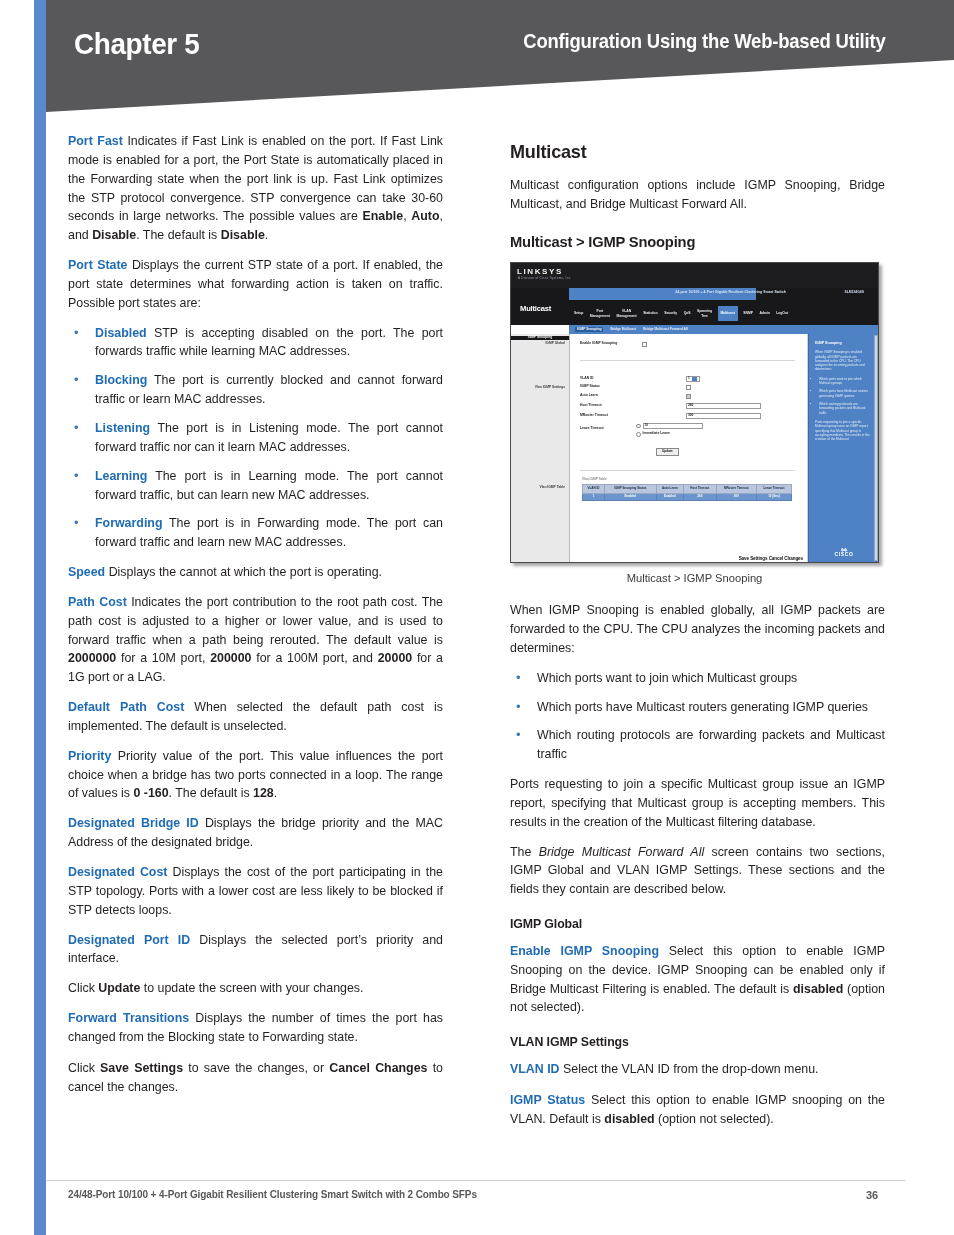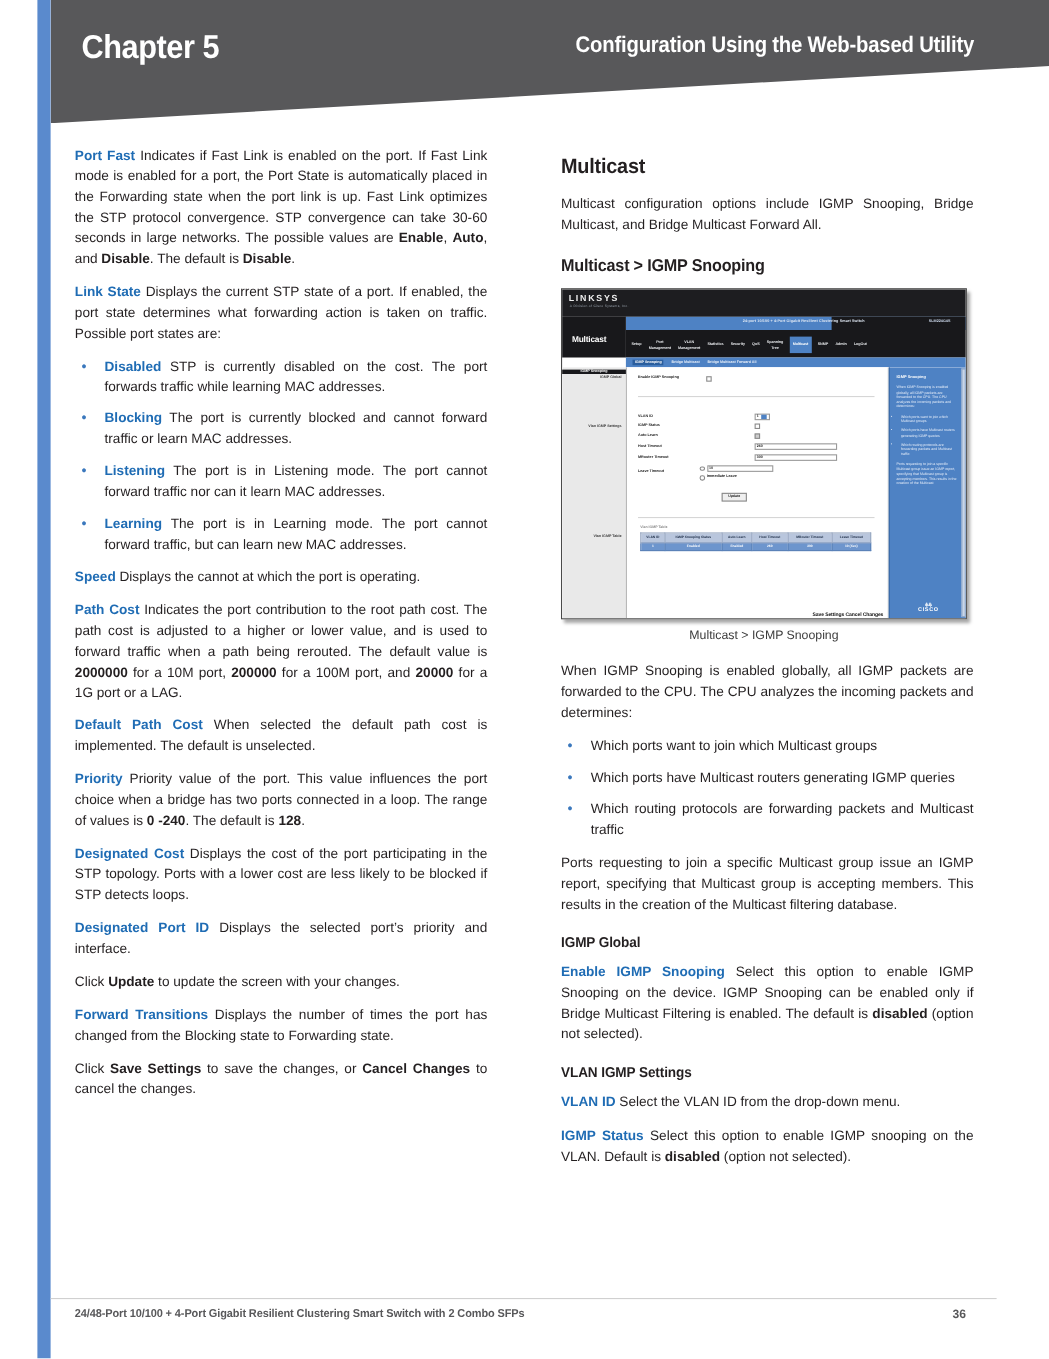--- a/index.html
+++ b/index.html
@@ -473,37 +473,39 @@
 
 <div class="left-stripe"></div>
 <div class="header-band"></div>
 <div class="chapter-title">Chapter 5</div>
 <div class="header-subtitle">Configuration Using the Web-based Utility</div>
 
 <div class="col col-left">
 
   <p class="body"><span class="term">Port Fast</span><span> Indicates if Fast Link is enabled on the port. If Fast Link mode is enabled for a port, the Port State is automatically placed in the Forwarding state when the port link is up. Fast Link optimizes the STP protocol convergence. STP convergence can take 30-60 seconds in large networks. The possible values are </span><span class="b">Enable</span><span>, </span><span class="b">Auto</span><span>, and </span><span class="b">Disable</span><span>. The default is </span><span class="b">Disable</span><span>.</span></p>
 
-  <p class="body"><span class="term">Link State</span><span> Displays the current STP state of a port. If enabled, the port state determines what forwarding action is taken on traffic. Possible port states are:</span></p>
+  <p class="body"><span class="term">Port State</span><span> Displays the current STP state of a port. If enabled, the port state determines what forwarding action is taken on traffic. Possible port states are:</span></p>
 
   <ul class="bullets">
-    <li><span class="term">Disabled</span><span> STP is currently disabled on the cost. The port forwards traffic while learning MAC addresses.</span></li>
+    <li><span class="term">Disabled</span><span> STP is accepting disabled on the port. The port forwards traffic while learning MAC addresses.</span></li>
     <li><span class="term">Blocking</span><span> The port is currently blocked and cannot forward traffic or learn MAC addresses.</span></li>
     <li><span class="term">Listening</span><span> The port is in Listening mode. The port cannot forward traffic nor can it learn MAC addresses.</span></li>
     <li><span class="term">Learning</span><span> The port is in Learning mode. The port cannot forward traffic, but can learn new MAC addresses.</span></li>
+    <li><span class="term">Forwarding</span><span>  The port is in Forwarding mode. The port can forward traffic and learn new MAC addresses.</span></li>
   </ul>
 
   <p class="body"><span class="term">Speed</span><span>  Displays the cannot at which the port is operating.</span></p>
 
   <p class="body"><span class="term">Path Cost</span><span>  Indicates the port contribution to the root path cost. The path cost is adjusted to a higher or lower value, and is used to forward traffic when a path being rerouted. The default value is </span><span class="b">2000000</span><span> for a 10M port, </span><span class="b">200000</span><span> for a 100M port, and </span><span class="b">20000</span><span> for a 1G port or a LAG.</span></p>
 
   <p class="body"><span class="term">Default Path Cost</span><span>  When selected the default path cost is implemented. The default is unselected.</span></p>
 
-  <p class="body"><span class="term">Priority</span><span> Priority value of the port. This value influences the port choice when a bridge has two ports connected in a loop. The range of values is </span><span class="b">0 -240</span><span>. The default is </span><span class="b">128</span><span>.</span></p>
-
+  <p class="body"><span class="term">Priority</span><span> Priority value of the port. This value influences the port choice when a bridge has two ports connected in a loop. The range of values is </span><span class="b">0 -160</span><span>. The default is </span><span class="b">128</span><span>.</span></p>
+
+  <p class="body"><span class="term">Designated Bridge ID</span><span> Displays the bridge priority and the MAC Address of the designated bridge.</span></p>
 
   <p class="body"><span class="term">Designated Cost</span><span> Displays the cost of the port participating in the STP topology. Ports with a lower cost are less likely to be blocked if STP detects loops.</span></p>
 
   <p class="body"><span class="term">Designated Port ID</span><span>  Displays the selected port’s priority and interface.</span></p>
 
   <p class="body"><span>Click </span><span class="b">Update</span><span> to update the screen with your changes.</span></p>
 
   <p class="body"><span class="term">Forward Transitions</span><span> Displays the number of times the port has changed from the Blocking state to Forwarding state.</span></p>
 
   <p class="body"><span>Click </span><span class="b">Save Settings</span><span> to save the changes, or </span><span class="b">Cancel Changes</span><span> to cancel the changes.</span></p>
@@ -676,20 +678,21 @@
   <p class="body">When IGMP Snooping is enabled globally, all IGMP packets are forwarded to the CPU. The CPU analyzes the incoming packets and determines:</p>
 
   <ul class="bullets">
     <li>Which ports want to join which Multicast groups</li>
     <li>Which ports have Multicast routers generating IGMP queries</li>
     <li>Which routing protocols are forwarding packets and Multicast traffic</li>
   </ul>
 
   <p class="body">Ports requesting to join a specific Multicast group issue an IGMP report, specifying that Multicast group is accepting members. This results in the creation of the Multicast filtering database.</p>
 
+  <p class="body"><span>The </span><span class="it">Bridge Multicast Forward All</span><span> screen contains two sections, IGMP Global and VLAN IGMP Settings. These sections and the fields they contain are described below.</span></p>
 
   <h4 class="minor">IGMP Global</h4>
 
   <p class="body"><span class="term">Enable IGMP Snooping</span><span> Select this option to enable IGMP Snooping on the device. IGMP Snooping can be enabled only if Bridge Multicast Filtering is enabled. The default is </span><span class="b">disabled</span><span> (option not selected).</span></p>
 
   <h4 class="minor">VLAN IGMP Settings</h4>
 
   <p class="body"><span class="term">VLAN ID</span><span>  Select the VLAN ID from the drop-down menu.</span></p>
 
   <p class="body"><span class="term">IGMP Status</span><span>  Select this option to enable IGMP snooping on the VLAN. Default is </span><span class="b">disabled</span><span> (option not selected).</span></p>

